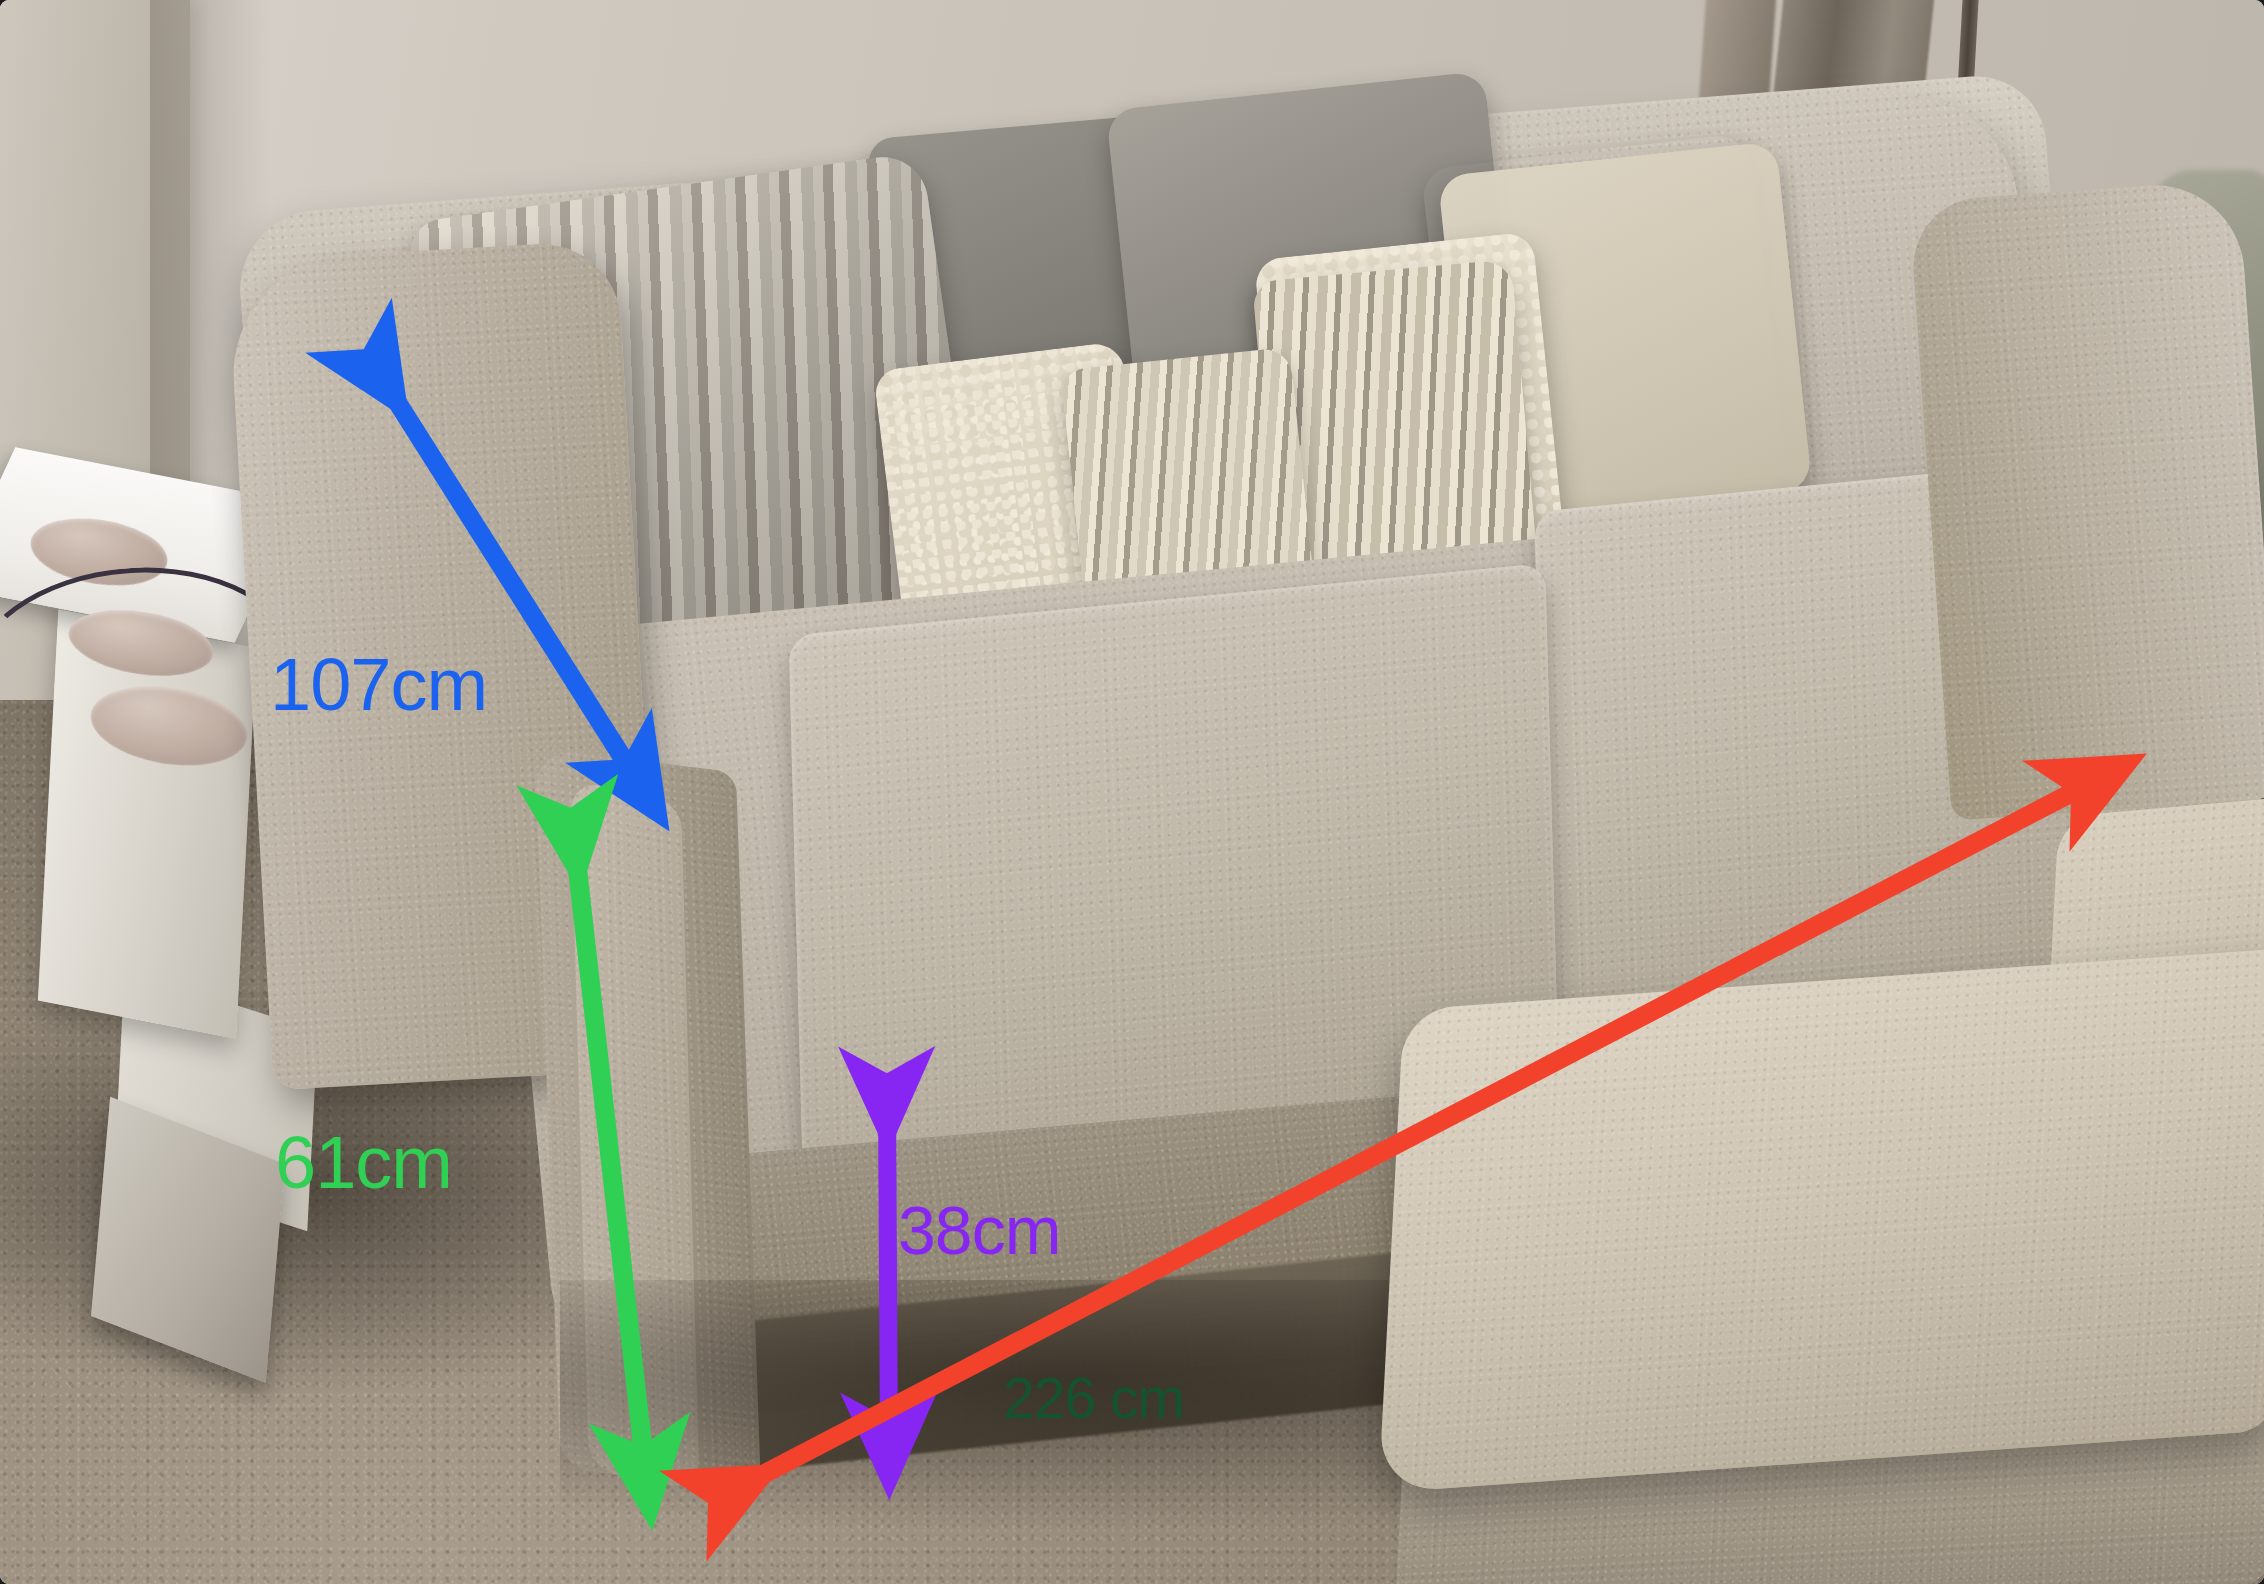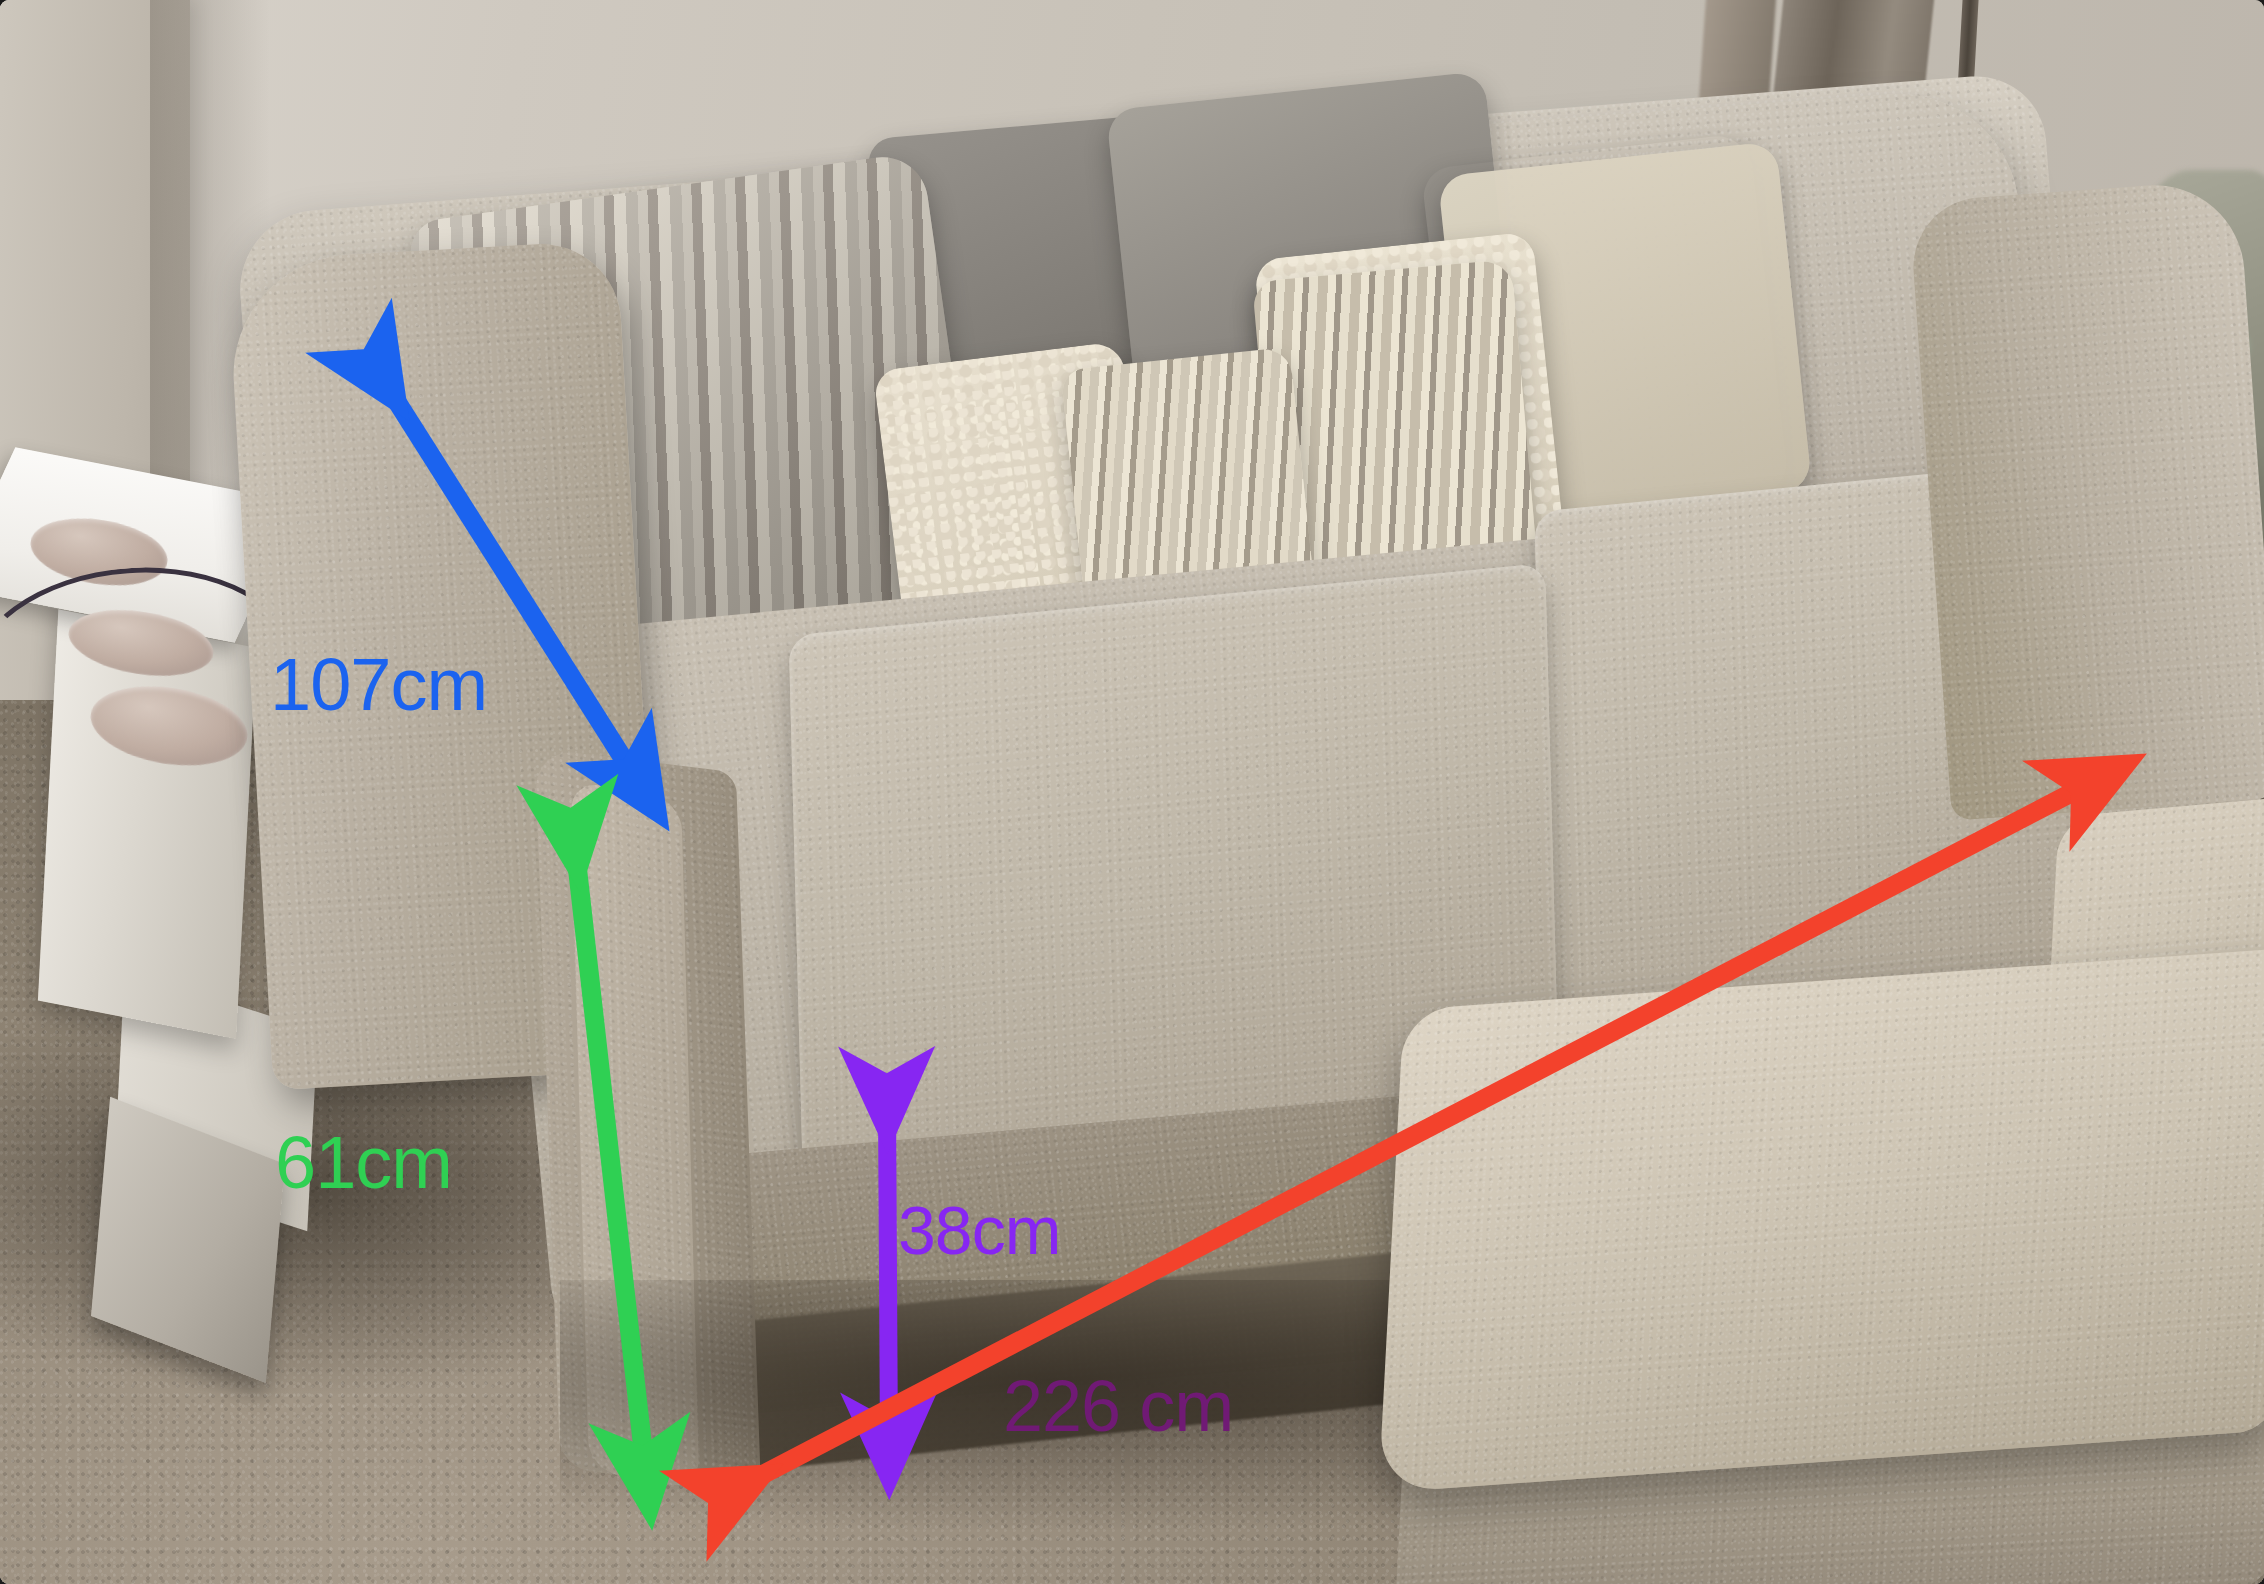--- a/index.html
+++ b/index.html
@@ -326,21 +326,21 @@
     font-family:"Liberation Sans", sans-serif;
     font-weight:400;
     white-space:nowrap;
     letter-spacing:-1px;
     line-height:1;
     user-select:none;
   }
   .lbl-blue{left:270px;top:648px;font-size:74px;color:#1b63ef;}
   .lbl-green{left:275px;top:1126px;font-size:74px;color:#2fd053;}
   .lbl-purple{left:898px;top:1196px;font-size:68px;color:#8726f2;}
-  .lbl-red{left:1003px;top:1370px;font-size:72px;color:#701a75;}
+  .lbl-red{left:1003px;top:1370px;font-size:57px;color:#14532d;}
 </style>
 </head>
 <body>
 
 <div class="stage">
 
   <div class="layer wall"></div>
   <div class="layer wall-left-return"></div>
   <div class="layer wall-corner-shadow"></div>
   <div class="layer skirting"></div>

